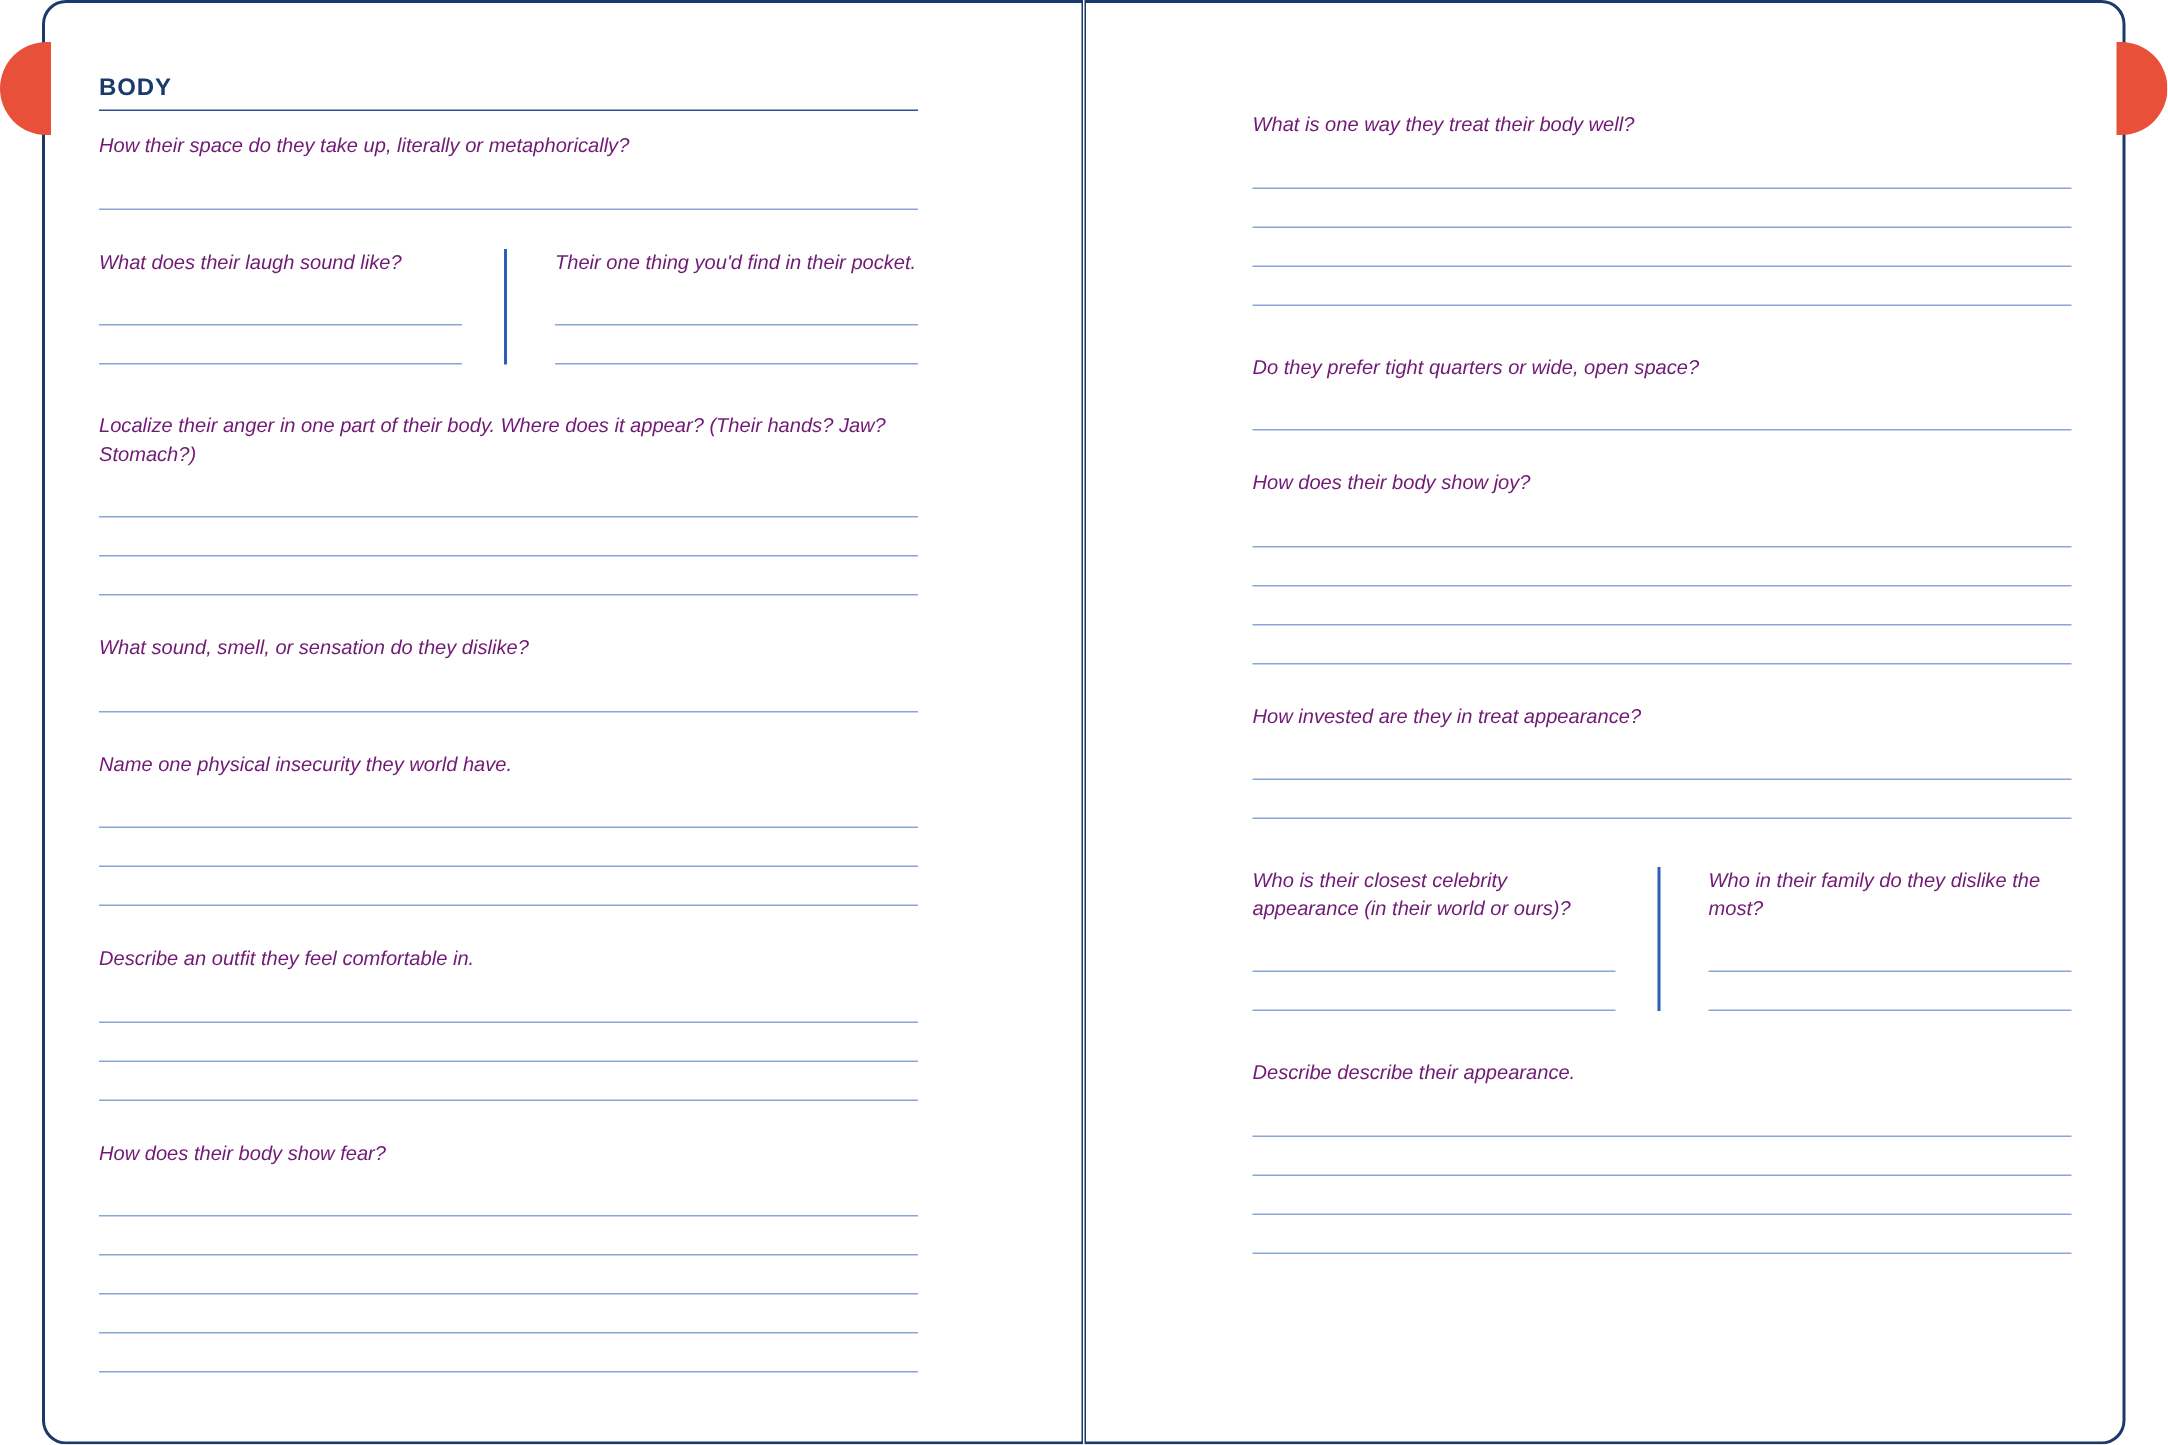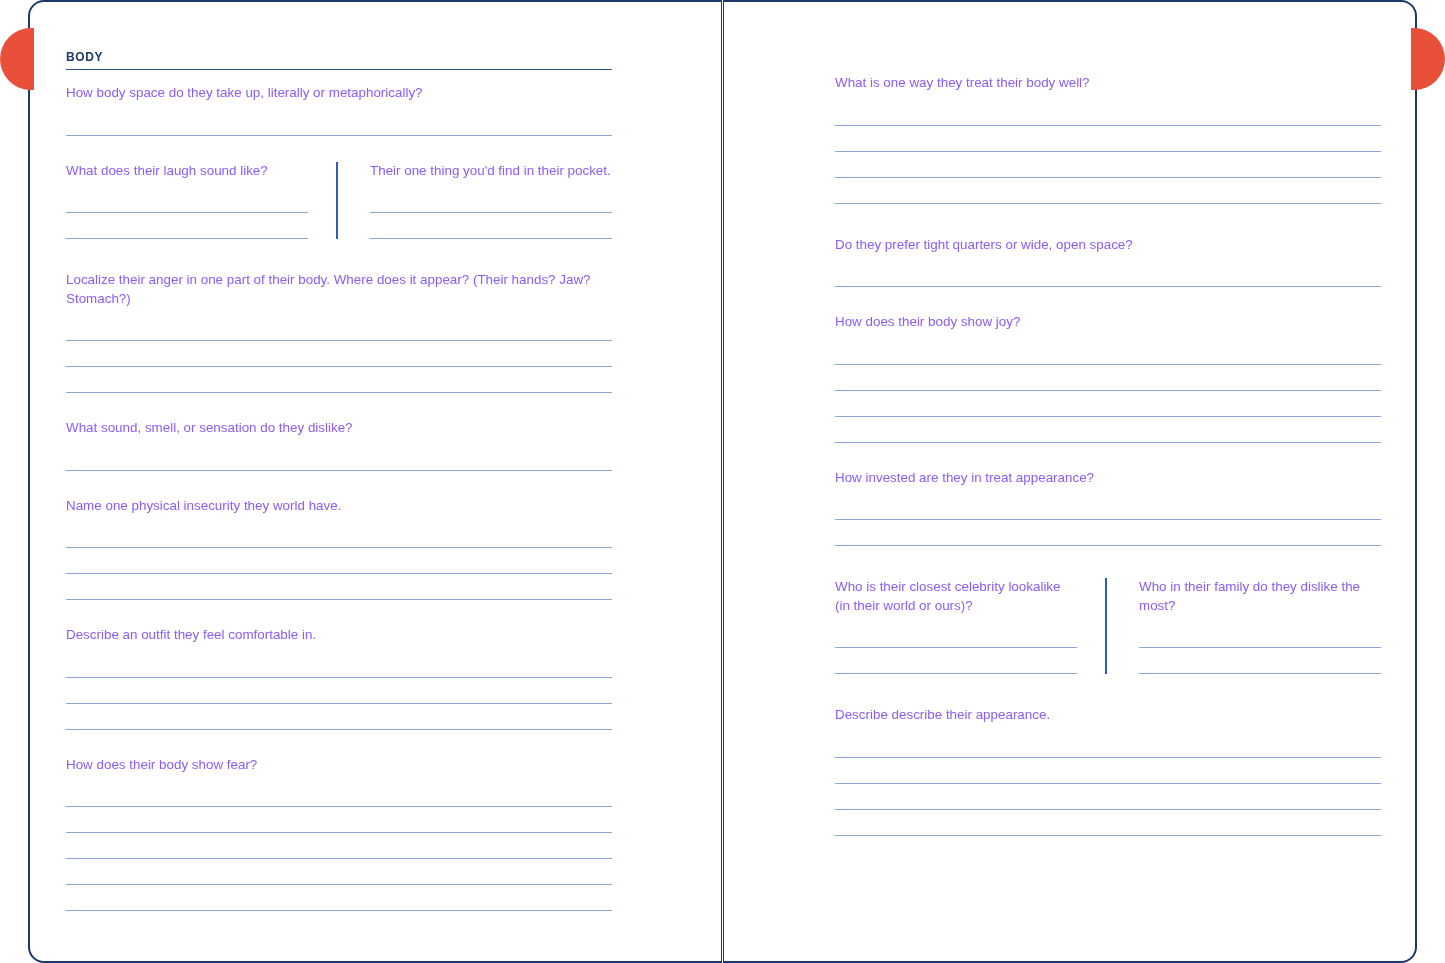--- a/index.html
+++ b/index.html
@@ -65,38 +65,39 @@
   .col {
     position: absolute;
     top: 0;
     width: 546px;
   }
   .col-left { left: 66px; }
   .col-right { left: 835px; }
 
   .section-title {
     color: #1b3a6b;
-    font-size: 12px;
+    font-size: 16px;
     font-weight: bold;
     letter-spacing: 0.6px;
     margin: 0;
     padding-top: 50px;
     padding-bottom: 5px;
   }
   .title-rule {
     border: 0;
     border-top: 1.6px solid #2d4f8f;
     margin: 0 0 14px 0;
   }
 
   .q {
-    color: #8b5cf6;
+    color: #701a75;
     font-size: 13.4px;
     line-height: 1.38;
     margin: 0;
+    font-style: italic;
   }
   .block {
     margin-bottom: 12px;
   }
   .lines {
     margin-top: 7px;
   }
   .line {
     border-bottom: 1px solid #8aa5d6;
     height: 25px;
@@ -135,21 +136,21 @@
   <div class="tab tab-right"></div>
 
   <div class="content">
 
     <div class="col col-left">
 
       <h1 class="section-title">BODY</h1>
       <hr class="title-rule">
 
       <div class="block">
-        <p class="q">How body space do they take up, literally or metaphorically?</p>
+        <p class="q">How their space do they take up, literally or metaphorically?</p>
         <div class="lines">
           <div class="line"></div>
         </div>
       </div>
 
       <div class="spacer-14"></div>
 
       <div class="block split">
         <div class="divider"></div>
         <div class="half first">
@@ -268,21 +269,21 @@
           <div class="line"></div>
           <div class="line"></div>
         </div>
       </div>
 
       <div class="spacer-20"></div>
 
       <div class="block split">
         <div class="divider"></div>
         <div class="half first">
-          <p class="q">Who is their closest celebrity lookalike (in their world or ours)?</p>
+          <p class="q">Who is their closest celebrity appearance (in their world or ours)?</p>
           <div class="lines">
             <div class="line"></div>
             <div class="line"></div>
           </div>
         </div>
         <div class="half">
           <p class="q">Who in their family do they dislike the most?</p>
           <div class="lines">
             <div class="line"></div>
             <div class="line"></div>

